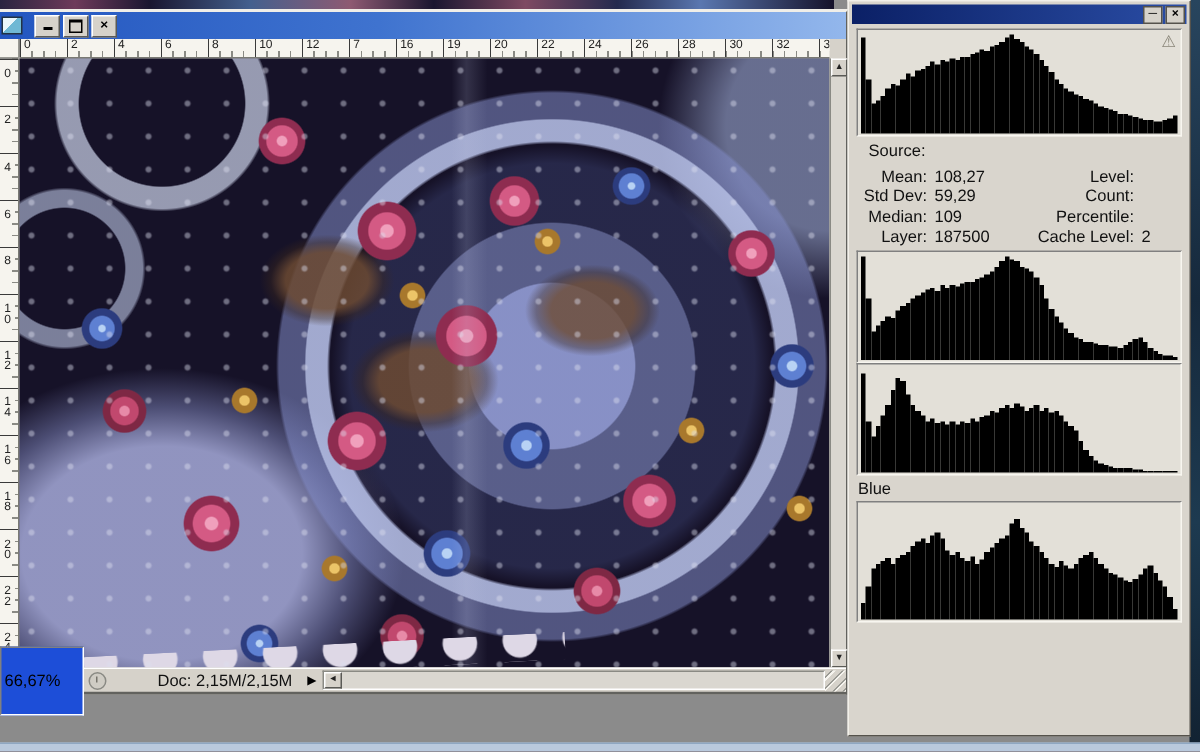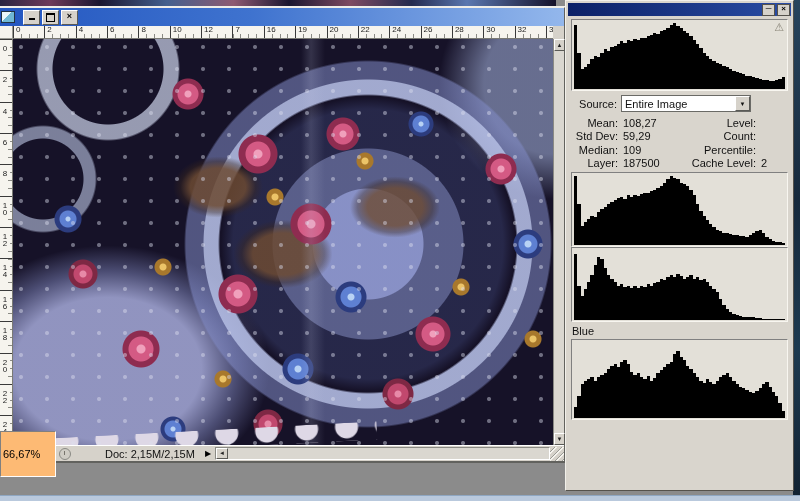--- a/index.html
+++ b/index.html
@@ -92,21 +92,21 @@
   
   .vscroll{position:absolute;right:0;top:31px;bottom:16px;width:11px;background:#dad7d0;
     border-left:1px solid #8a8a84;box-sizing:border-box;}
   .sbtn{position:absolute;left:0;width:11px;height:12px;background:#d6d2ca;border:1px solid;
     border-color:#fff #5a5a56 #5a5a56 #fff;font-size:6px;line-height:10px;text-align:center;color:#222;box-sizing:border-box;}
   .sbtn.up{top:0;} .sbtn.down{bottom:0;}
 
   
   .statusbar{position:absolute;left:0;right:0;bottom:0;height:16px;background:#d6d2ca;display:flex;
     align-items:center;border-top:1px solid #fff;box-sizing:border-box;padding-left:2px;}
-  .zoom-field{width:50px;height:12px;border:1px solid;border-color:#808080 #fff #fff #808080;background:#fdba74;
+  .zoom-field{width:50px;height:12px;border:1px solid;border-color:#808080 #fff #fff #808080;background:#1d4ed8;
     font:11px "Liberation Sans",sans-serif;padding:16px 2px;margin-right:3px;}
   .clock-icon{width:10px;height:10px;border:1px solid #8a8a84;border-radius:50%;background:#cfccc4;position:relative;flex:none;}
   .clock-icon::after{content:"";position:absolute;left:4px;top:2px;width:1px;height:4px;background:#77746c;}
   .doc-size{font-size:11px;margin-left:34px;white-space:nowrap;}
   .status-arrow{font-size:8px;color:#000;margin-left:10px;}
   .hscroll{flex:1;height:13px;margin-left:4px;background:#dad7d0;border:1px solid;border-color:#8a8a84 #fff #fff #8a8a84;
     position:relative;box-sizing:border-box;}
   .hleft{position:absolute;left:0;top:0;width:12px;height:11px;background:#d6d2ca;border:1px solid;
     border-color:#fff #5a5a56 #5a5a56 #fff;font-size:6px;line-height:9px;text-align:center;color:#222;box-sizing:border-box;}
   .resize-grip{width:14px;height:14px;flex:none;
@@ -309,24 +309,20 @@
             <div style="height: 12%;"></div>
             <div style="height: 12%;"></div>
             <div style="height: 13%;"></div>
             <div style="height: 15%;"></div>
             <div style="height: 18%;"></div>
           </div>
       </div>
 
       <div class="row source-row">
         <span class="lbl-src">Source:</span>
-        <span class="dropdown w-source">
-          <span class="dd-text">Entire Image</span>
-          <span class="dd-btn">▼</span>
-        </span>
       </div>
 
       <div class="stats">
         <span class="s-lbl">Mean:</span>
         <span class="s-val">108,27</span>
         <span class="s-lbl">Level:</span>
         <span class="s-val"></span>
         <span class="s-lbl">Std Dev:</span>
         <span class="s-val">59,29</span>
         <span class="s-lbl">Count:</span>

